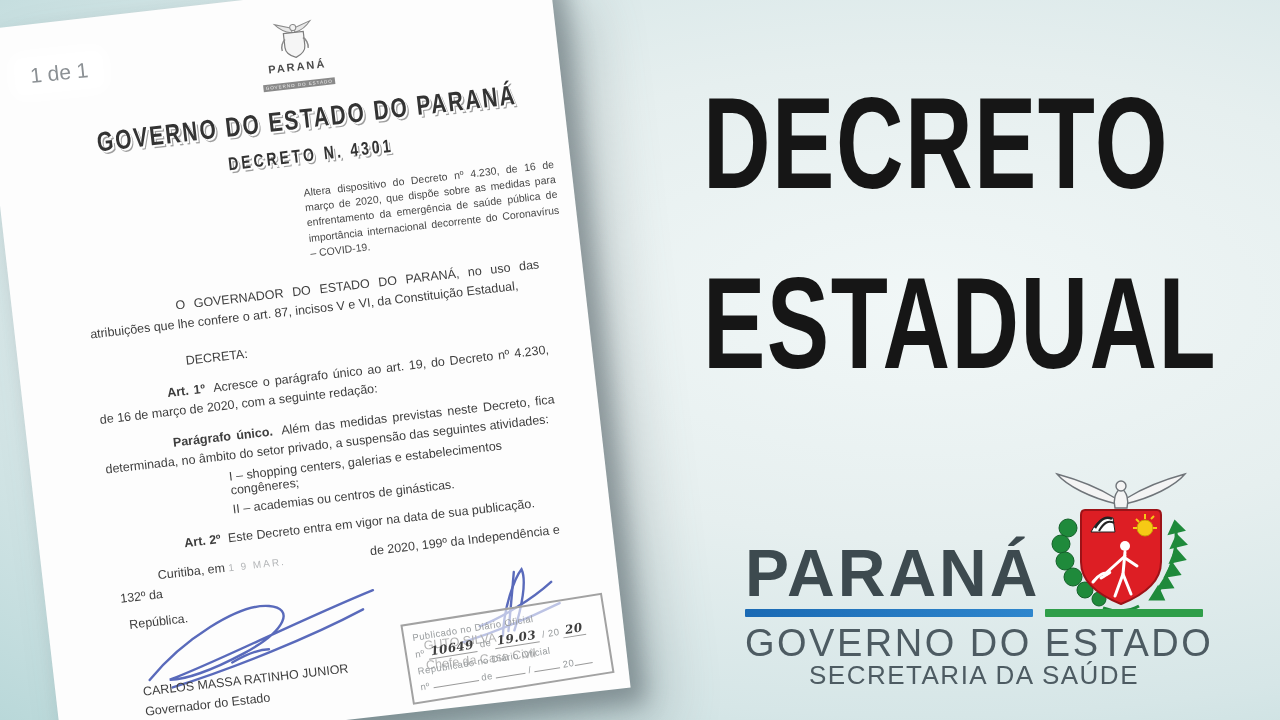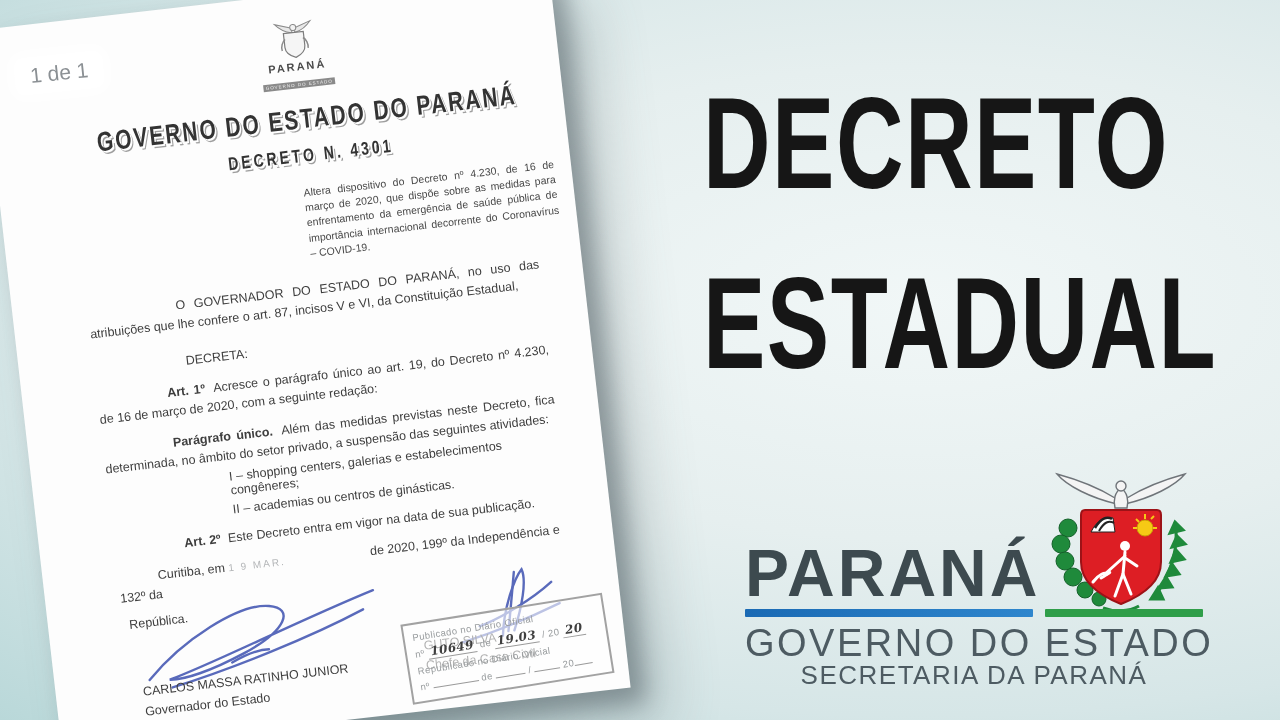--- a/index.html
+++ b/index.html
@@ -273,16 +273,16 @@
         <path d="M62 138 C72 142 88 142 98 136"></path>
         <path d="M66 144 C76 140 86 140 94 144"></path>
       </g>
     </svg>
     <div class="brand">PARANÁ</div>
     <div class="bar-row">
       <div class="bar-blue"></div>
       <div class="bar-green"></div>
     </div>
     <div class="gov">GOVERNO DO ESTADO</div>
-    <div class="sec">SECRETARIA DA PARANÁ</div>
+    <div class="sec">SECRETARIA DA SAÚDE</div>
   </div>
 
 </div>
 
 </body></html>

